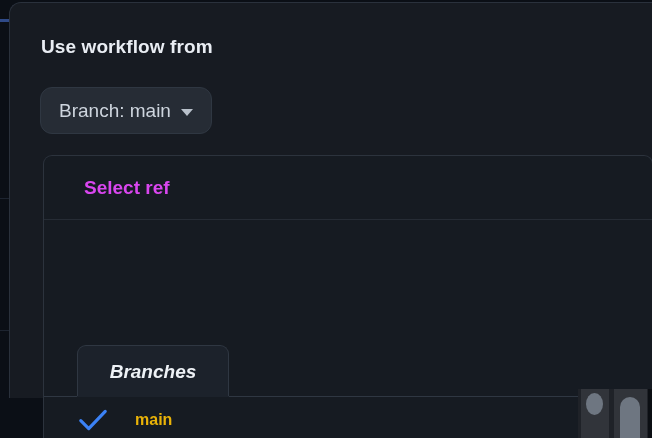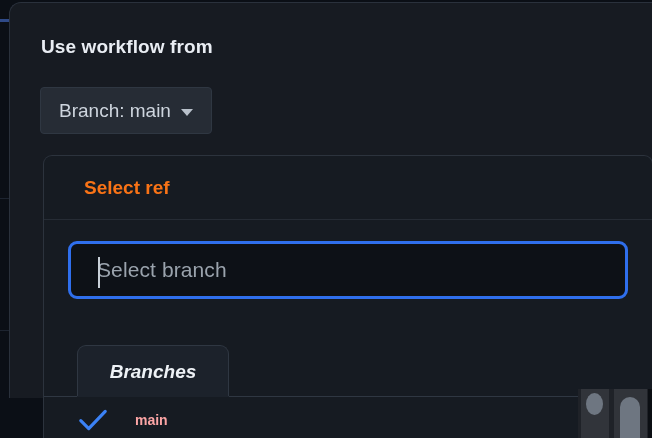--- a/index.html
+++ b/index.html
@@ -76,21 +76,21 @@
     position: absolute;
     left: 30px;
     top: 84px;
     height: 47px;
     padding: 0 18px;
     display: flex;
     align-items: center;
     gap: 10px;
     background: #262c35;
     border: 1px solid #2f3742;
-    border-radius: 4px;
+    border-radius: 12px;
     box-sizing: border-box;
     cursor: pointer;
   }
   .branch-button-label {
     font-size: 19px;
     color: #ced5de;
     white-space: nowrap;
   }
   .caret {
     width: 0; height: 0;
@@ -121,21 +121,21 @@
     height: 64px;
     border-bottom: 1px solid #262c35;
     box-sizing: border-box;
   }
   .ref-header-title {
     position: absolute;
     left: 40px;
     top: 21px;
     font-size: 19px;
     font-weight: bold;
-    color: #f97316;
+    color: #d946ef;
     white-space: nowrap;
   }
   .ref-input {
     position: absolute;
     left: 24px;
     top: 85px;
     width: 560px;
     height: 58px;
     background: #0d1117;
     border: 3px solid #2f6fed;
@@ -233,23 +233,23 @@
     cursor: pointer;
   }
   .check-icon {
     width: 32px;
     height: 22px;
     flex: 0 0 auto;
     color: #3b82f6;
   }
   .ref-item-label {
     margin-left: 26px;
-    font-size: 14px;
+    font-size: 16px;
     font-weight: bold;
-    color: #fca5a5;
+    color: #eab308;
     white-space: nowrap;
   }
 
   
   .sb-group {
     position: absolute;
     left: 578px;
     top: 389px;
     width: 74px;
     height: 49px;
@@ -312,24 +312,20 @@
       <span class="branch-button-label">Branch: main</span>
       <span class="caret"></span>
     </div>
 
     <div class="ref-panel">
 
       <div class="ref-header">
         <div class="ref-header-title">Select ref</div>
       </div>
 
-      <div class="ref-input">
-        <span class="caret-bar"></span>
-        <span class="ref-placeholder">Select branch</span>
-      </div>
 
       <div class="tabs">
         <div class="tabs-underline"></div>
         <div class="tab active">
           <span>Branches</span>
         </div>
         <div class="tabs-underline-cut"></div>
       </div>
 
       <div class="ref-list">

